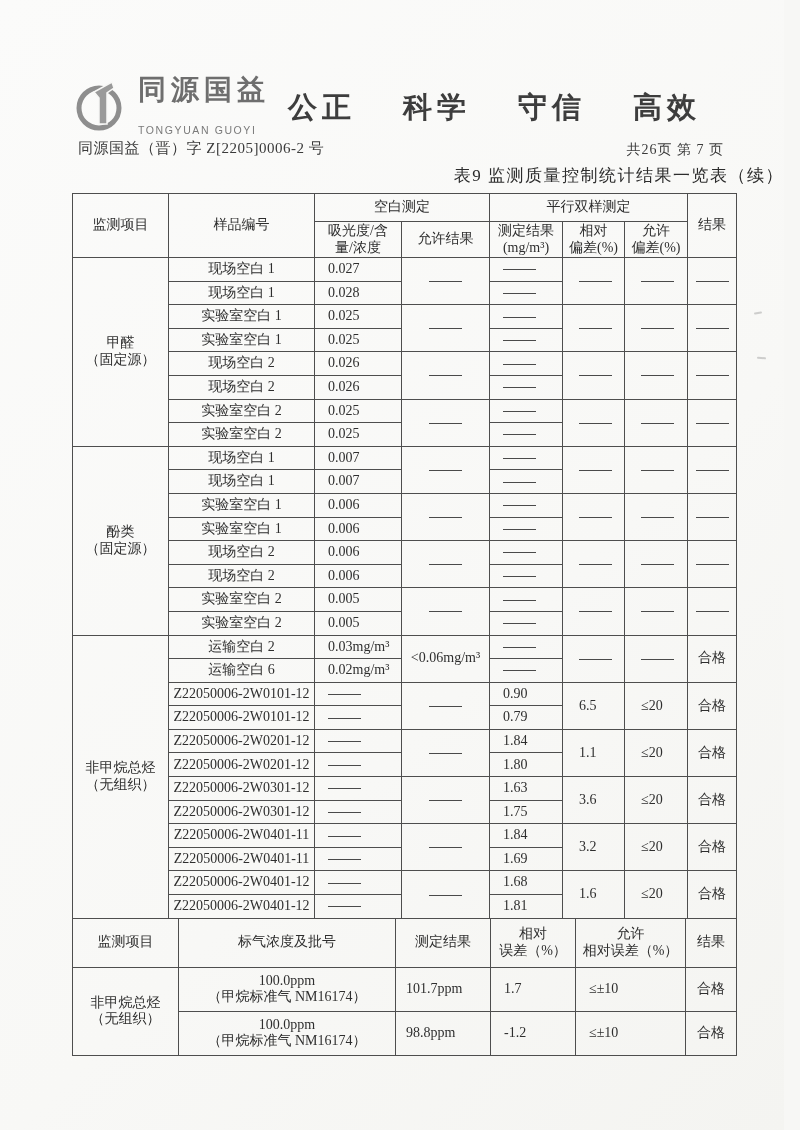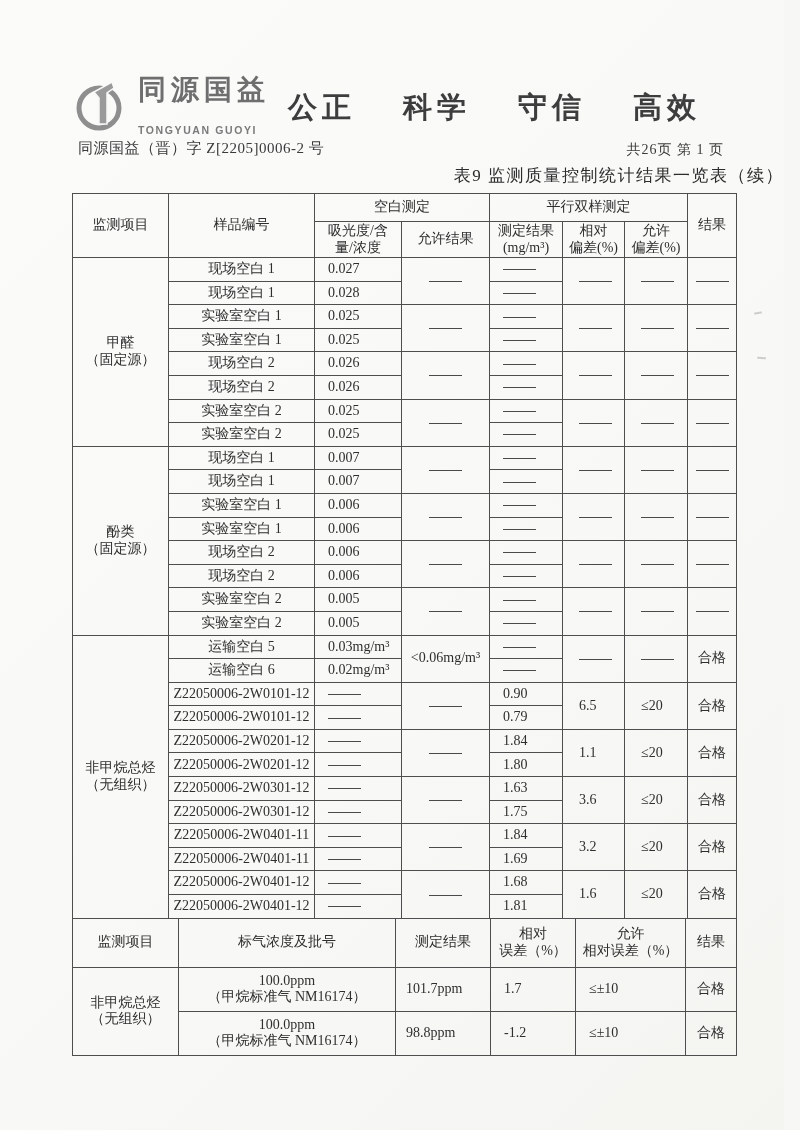--- a/index.html
+++ b/index.html
@@ -11,21 +11,21 @@
     color:#2e2e2e;
   }
   .page { position:relative; width:784px; height:1130px; overflow:hidden;
     background:linear-gradient(135deg,#fbfbfa 0%,#f8f8f6 60%,#f4f4f1 100%); }
 
   
   .brandrow { position:absolute; top:76px; left:74px; display:flex; align-items:center; }
   .logo { width:54px; height:56px; margin-right:10px; }
   .brand-text .cn { font-size:28px; font-weight:bold; color:#6e6e6e; letter-spacing:5px;
      font-family:"Liberation Sans","DejaVu Sans",sans-serif; line-height:1; }
-  .brand-text .en { font-size:10.5px; font-weight:bold; color:#7a7a7a; letter-spacing:1.6px;
+  .brand-text .en { font-size:10.5px; font-weight:normal; color:#7a7a7a; letter-spacing:1.6px;
      font-family:"Liberation Sans","DejaVu Sans",sans-serif; margin-top:20px; }
   .slogan { position:absolute; top:88px; left:288px; display:flex; gap:47px;
     font-size:29px; font-weight:bold; color:#3d3d3d; letter-spacing:5px;
     font-family:"Liberation Serif","DejaVu Serif",serif; }
   .docline { position:absolute; top:139px; left:78px; font-size:15px; color:#3a3a3a; letter-spacing:0.5px;text-align:center; }
   .pageinfo { position:absolute; top:141px; right:60px; font-size:14px; color:#3a3a3a; letter-spacing:1px; }
   .title { position:absolute; top:164px; left:0; width:100%; text-align:right;
     font-size:17px; color:#2c2c2c; letter-spacing:1.5px; }
 
   
@@ -67,21 +67,21 @@
   </div>
 
   <div class="slogan">
     <span>公正</span>
     <span>科学</span>
     <span>守信</span>
     <span>高效</span>
   </div>
 
   <div class="docline">同源国益（晋）字 Z[2205]0006-2 号</div>
-  <div class="pageinfo">共26页  第 1 页</div>
+  <div class="pageinfo">共26页  第 7 页</div>
   <div class="title">表9  监测质量控制统计结果一览表（续）</div>
 
   <div class="tables">
 
     <table id="t1">
       <colgroup>
         <col style="width:96px">
           <col style="width:146px">
           <col style="width:87px">
           <col style="width:88px">
@@ -223,21 +223,21 @@
             <td rowspan="2"><span class="dash"></span></td>
           </tr>
           <tr class="r">
             <td>实验室空白 2</td>
             <td class="left pad13">0.005</td>
             <td class="left pad14"><span class="dash"></span></td>
           </tr>
           <tr class="r">
             <td rowspan="12">非甲烷总烃
 （无组织）</td>
-            <td>运输空白 5</td>
+            <td>运输空白 2</td>
             <td class="left pad13">0.03mg/m³</td>
             <td rowspan="2">&lt;0.06mg/m³</td>
             <td class="left pad14"><span class="dash"></span></td>
             <td class="left pad16" rowspan="2"><span class="dash"></span></td>
             <td class="left pad16" rowspan="2"><span class="dash"></span></td>
             <td rowspan="2">合格</td>
           </tr>
           <tr class="r">
             <td>运输空白 6</td>
             <td class="left pad13">0.02mg/m³</td>

